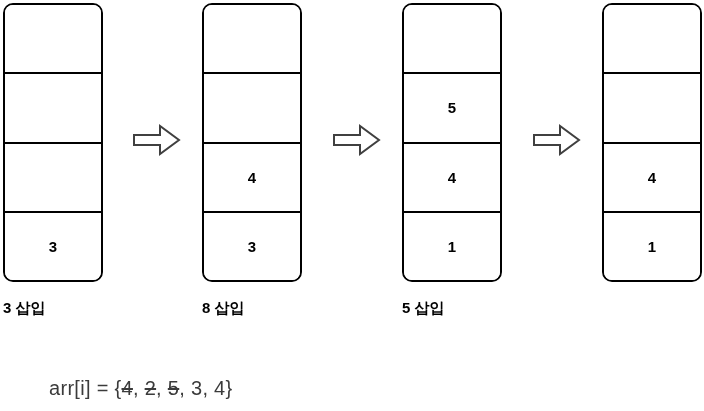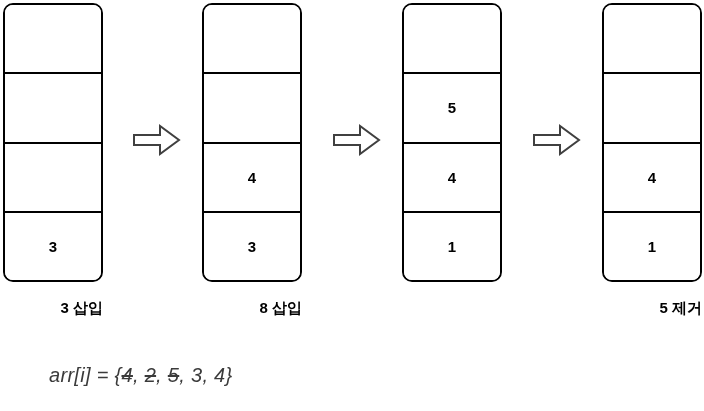--- a/index.html
+++ b/index.html
@@ -36,44 +36,43 @@
     align-items: center;
     justify-content: center;
     font-weight: bold;
     font-size: 15px;
     color: #000000;
     background: #ffffff;
   }
   .stack-cell:first-child { border-top: none; }
   .stack-label {
     margin-top: 17px;
-    text-align: right;
+    text-align: left;
     font-weight: bold;
     font-size: 15px;
     color: #000000;
     white-space: nowrap;
   }
 
   .arrow {
     position: absolute;
     top: 124px;
     width: 48px;
     height: 32px;
   }
   .arrow svg { display: block; width: 48px; height: 32px; }
 
   .formula {
     position: absolute;
     left: 49px;
-    top: 364px;
+    top: 377px;
     font-size: 20px;
     color: #3b3b3b;
     letter-spacing: 0.3px;
     white-space: nowrap;
-    font-style: italic;
   }
   .formula .strike { text-decoration: line-through; }
 
   
   .col-0 { left: 3px; }
   .col-1 { left: 202px; }
   .col-2 { left: 402px; }
   .col-3 { left: 602px; }
   .arrow-0 { left: 133px; }
   .arrow-1 { left: 333px; }
@@ -116,35 +115,35 @@
     </svg>
   </div>
 
   <div class="stack-col col-2">
     <div class="stack-box">
       <div class="stack-cell"></div>
       <div class="stack-cell">5</div>
       <div class="stack-cell">4</div>
       <div class="stack-cell">1</div>
     </div>
+    <div class="stack-label">5 삽입</div>
   </div>
 
   <div class="arrow arrow-2">
     <svg viewBox="0 0 48 32" xmlns="http://www.w3.org/2000/svg">
       <polygon points="1,11 27,11 27,2 46,16 27,30 27,21 1,21" fill="#ffffff" stroke="#404040" stroke-width="2" stroke-linejoin="miter"></polygon>
     </svg>
   </div>
 
   <div class="stack-col col-3">
     <div class="stack-box">
       <div class="stack-cell"></div>
       <div class="stack-cell"></div>
       <div class="stack-cell">4</div>
       <div class="stack-cell">1</div>
     </div>
-    <div class="stack-label">5 제거</div>
   </div>
 
   <div class="formula">
     <span>arr[i] = {</span><span class="strike">4</span><span>, </span><span class="strike">2</span><span>, </span><span class="strike">5</span><span>, </span><span>3</span><span>, </span><span>4</span><span>}</span>
   </div>
 
 </div>
 
 </body></html>

